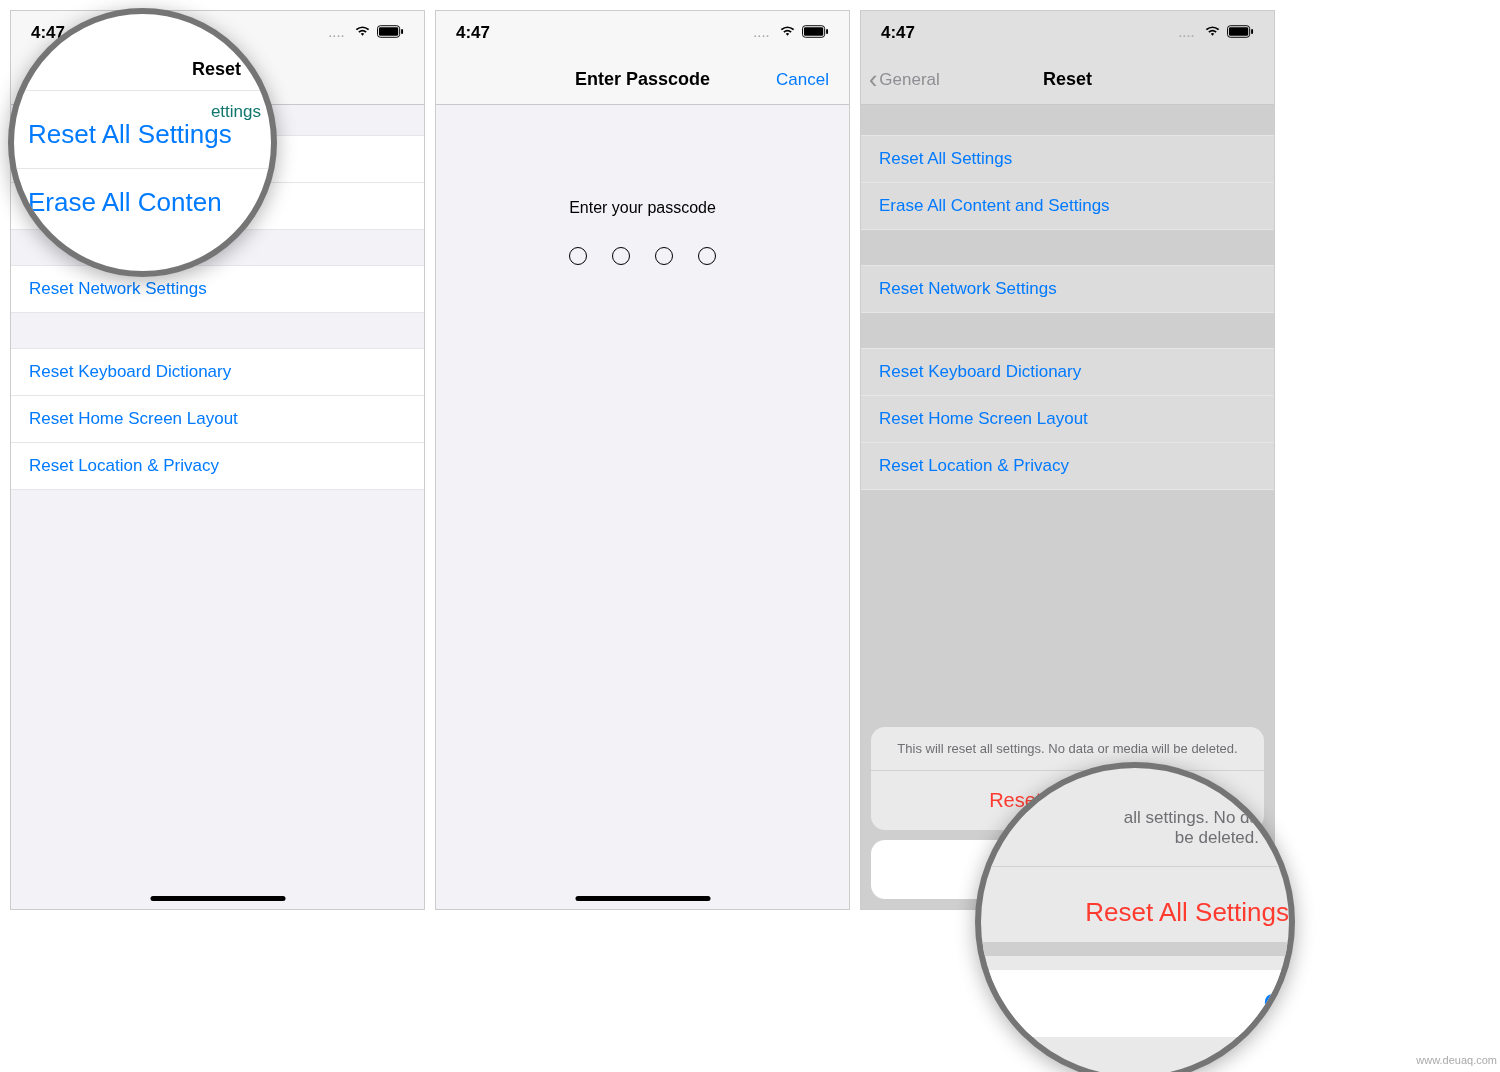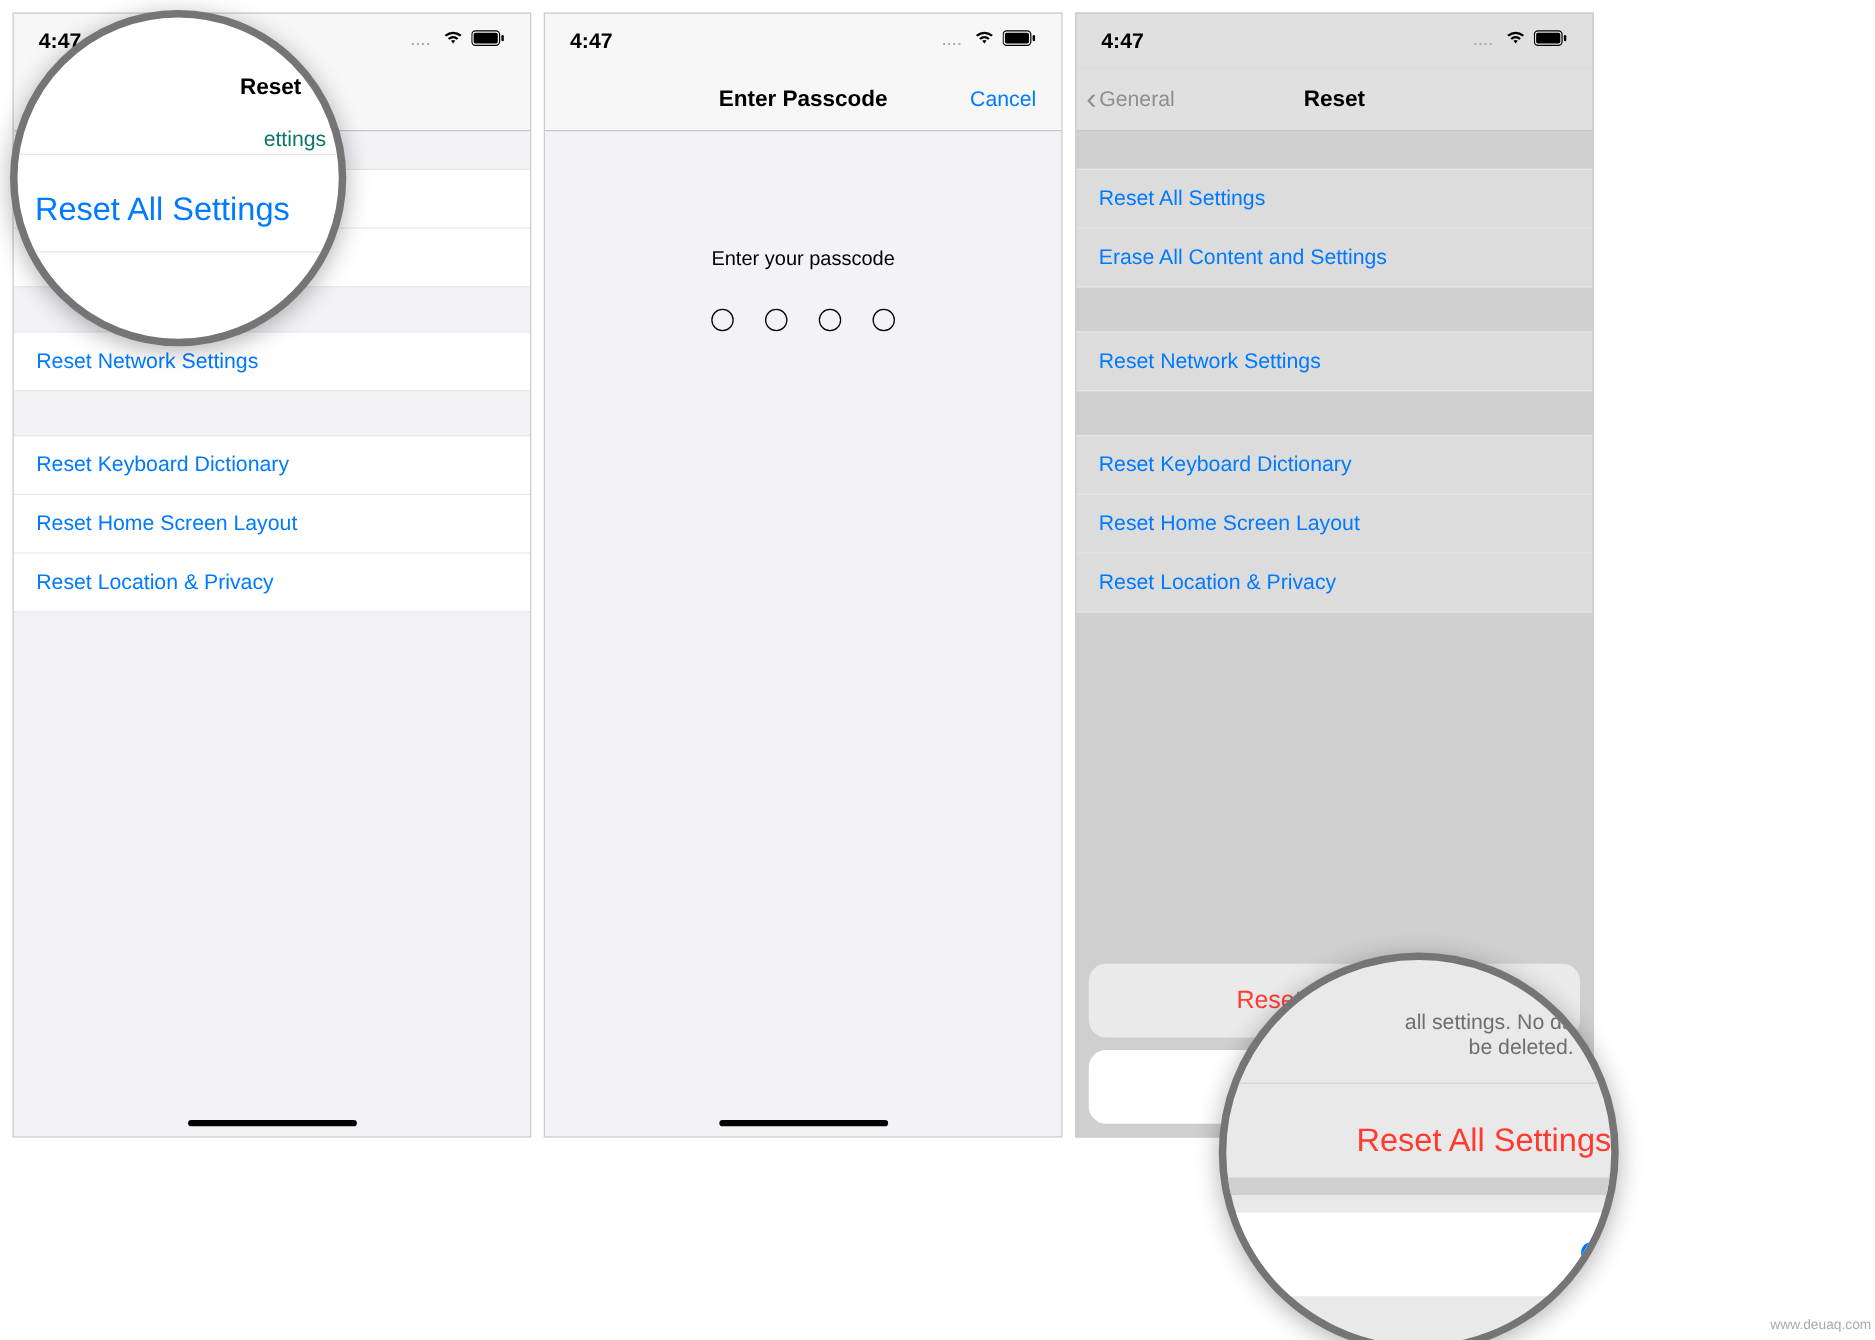--- a/index.html
+++ b/index.html
@@ -198,20 +198,23 @@
     </div>
     <div class="home-indicator"></div>
   </div>
   <div class="magnifier mag1">
     <span class="mag1-title">Reset</span>
     <div style="width:100%;height:1px;background:#e5e5ea;margin-top:40px"></div>
     <div style="width:100%;text-align:left;padding:18px 14px">
       <div class="mag1-text1">Reset All Settings</div>
     </div>
     <div class="sep"></div>
+    <div style="width:100%;text-align:left;padding:18px 14px">
+      <div class="mag1-text2" style="margin-top:0">Erase All Conten</div>
+    </div>
     <div style="position:absolute;top:88px;right:10px;color:#0f766e;font-size:17px">ettings</div>
   </div>
 </div>
 
 <div class="phone-wrapper">
   <div class="phone">
     <div class="status-bar">
       <span class="status-time">4:47</span>
       <span class="status-icons">
         <span class="dots-small">....</span>
@@ -274,20 +277,21 @@
         <div class="cell">Reset Network Settings</div>
       </div>
       <div class="section">
         <div class="cell">Reset Keyboard Dictionary</div>
         <div class="cell">Reset Home Screen Layout</div>
         <div class="cell">Reset Location &amp; Privacy</div>
       </div>
     </div>
     <div class="action-sheet">
       <div class="sheet-card">
+        <div class="sheet-msg">This will reset all settings. No data or media will be deleted.</div>
         <div class="sheet-btn">Reset All Settings</div>
       </div>
       <div class="sheet-cancel">Cancel</div>
     </div>
   </div>
   <div class="magnifier mag2">
     <div class="mag2-inner">
       <div class="mag2-text0">all settings. No da<br>be deleted.</div>
       <div class="mag2-sep"></div>
       <div class="mag2-text1">Reset All Settings</div>

